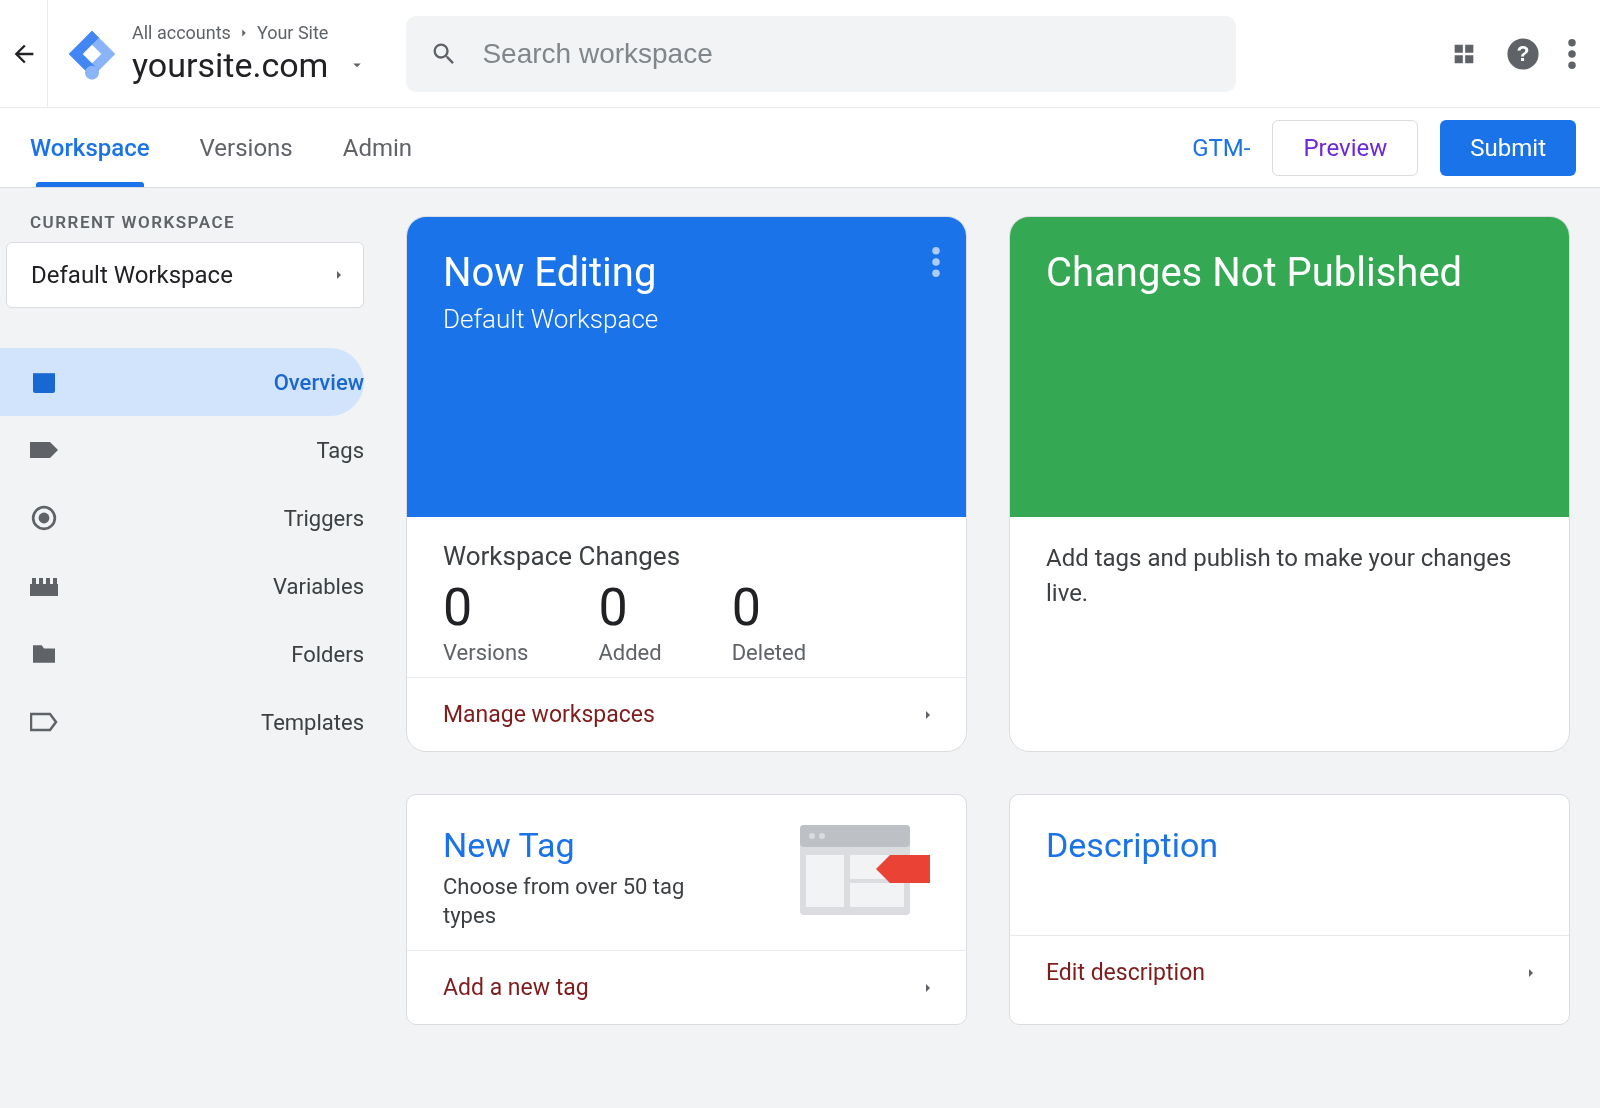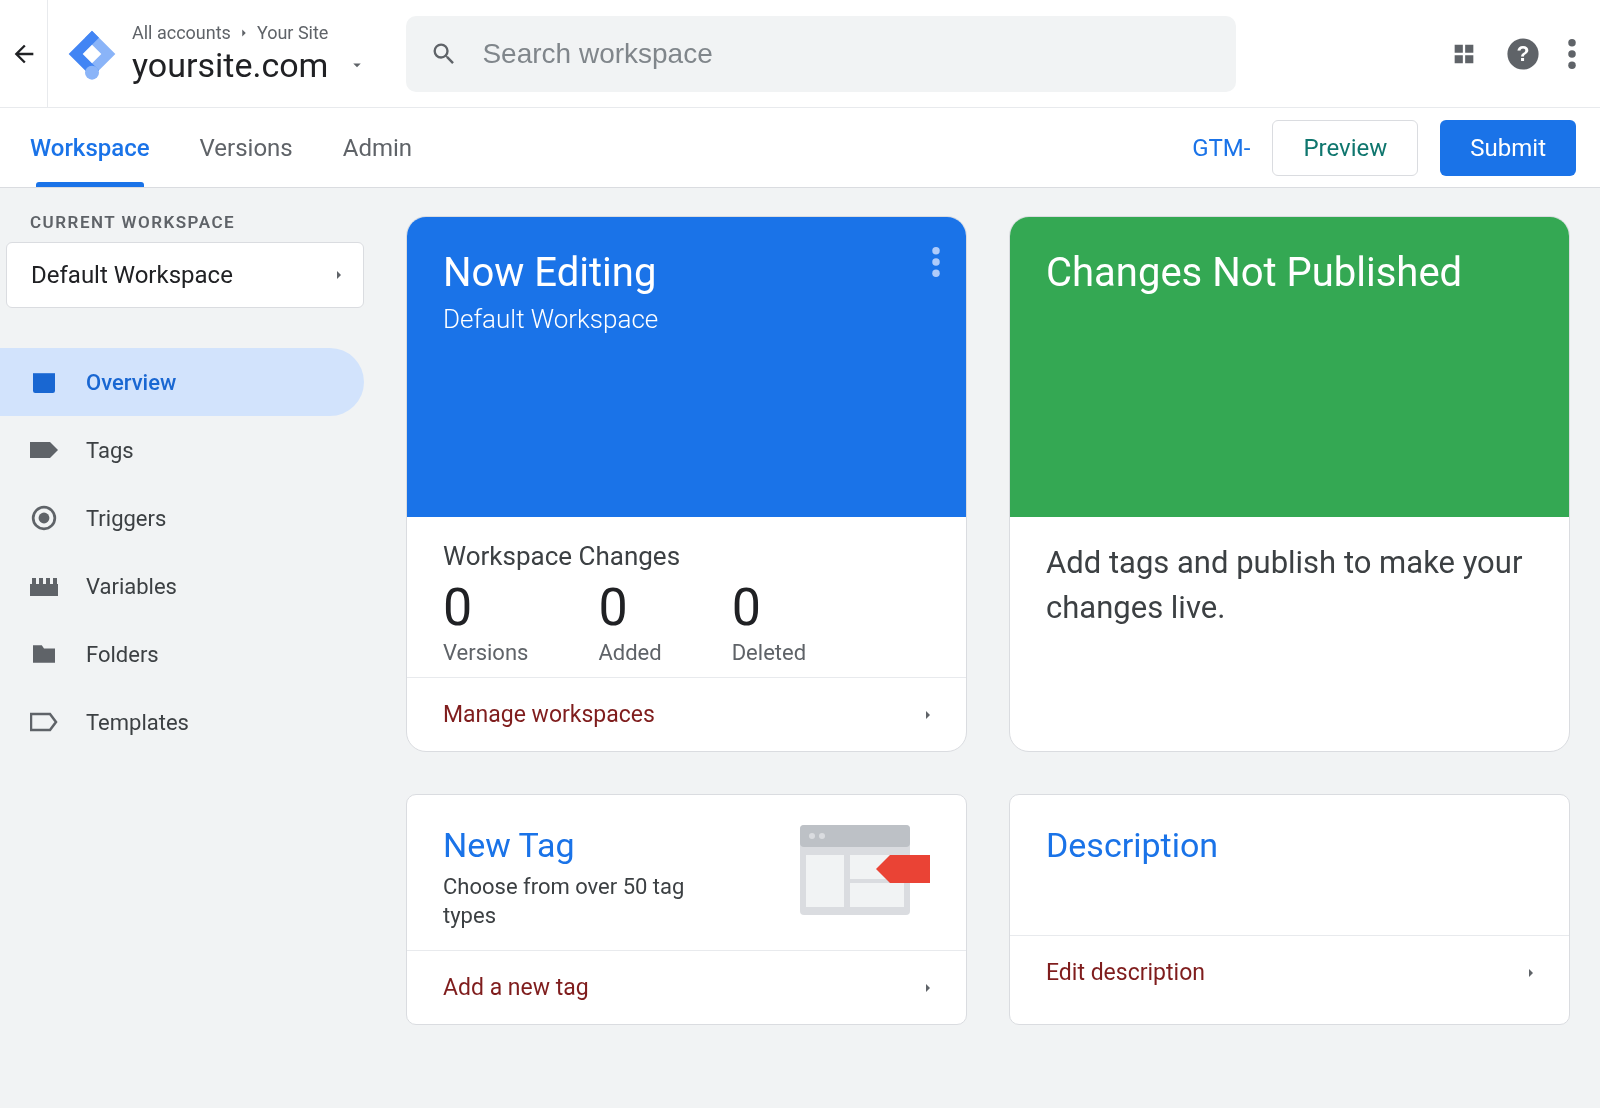--- a/index.html
+++ b/index.html
@@ -136,21 +136,21 @@
     border-radius: 6px;
     font-size: 24px;
     display: flex;
     align-items: center;
     cursor: pointer;
     margin-left: 22px;
   }
   .btn-outline {
     border: 1px solid #dadce0;
     background: #fff;
-    color: #0f766e;
+    color: #6d28d9;
   }
   .btn-primary {
     background: #1a73e8;
     color: #fff;
     border: none;
   }
 
   
   .main {
     display: flex;
@@ -187,20 +187,21 @@
     display: flex;
     align-items: center;
     gap: 28px;
     padding-left: 30px;
     font-size: 22px;
     color: #3c4043;
     cursor: pointer;
     border-top-right-radius: 40px;
     border-bottom-right-radius: 40px;
     margin-right: 6px;
+    justify-content: space-between;
   }
   .nav-item.active {
     background: #d2e3fc;
     color: #1967d2;
     font-weight: 500;
   }
   .nav-icon { width: 28px; height: 28px; display:flex; align-items:center; justify-content:center; }
 
   .content {
     flex: 1;
@@ -237,21 +238,21 @@
     cursor: pointer;
   }
   .card-body {
     padding: 24px 36px 12px 36px;
     flex: 1;
   }
   .body-heading { font-size: 26px; color: #3c4043; margin-bottom: 6px; }
   .stats-row { display: flex; gap: 70px; margin-top: 6px; }
   .stat-num { font-size: 52px; color: #202124; font-weight: 400; }
   .stat-label { font-size: 22px; color: #5f6368; margin-top: 2px; }
-  .body-text { font-size: 31px; color: #3c4043; line-height: 1.45; }
+  .body-text { font-size: 24px; color: #3c4043; line-height: 1.45; }
   .card-footer {
     border-top: 1px solid #e8eaed;
     height: 74px;
     display: flex;
     align-items: center;
     justify-content: space-between;
     padding: 0 30px 0 36px;
     color: #7f1d1d;
     font-size: 23px;
     cursor: pointer;

